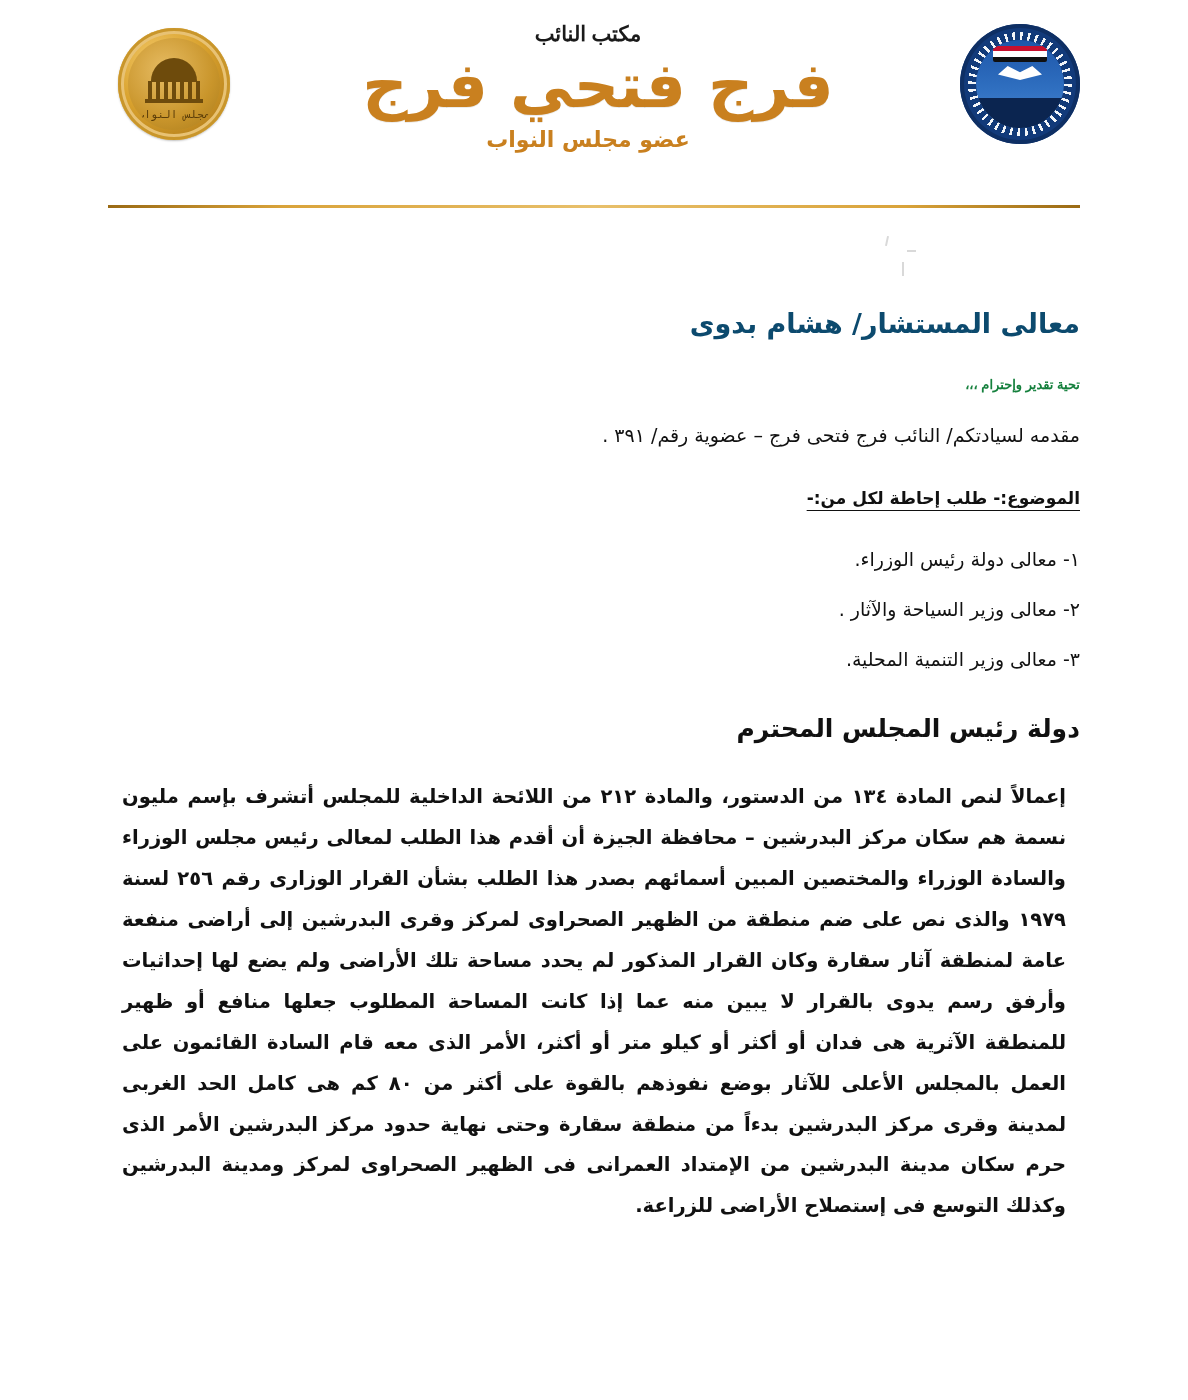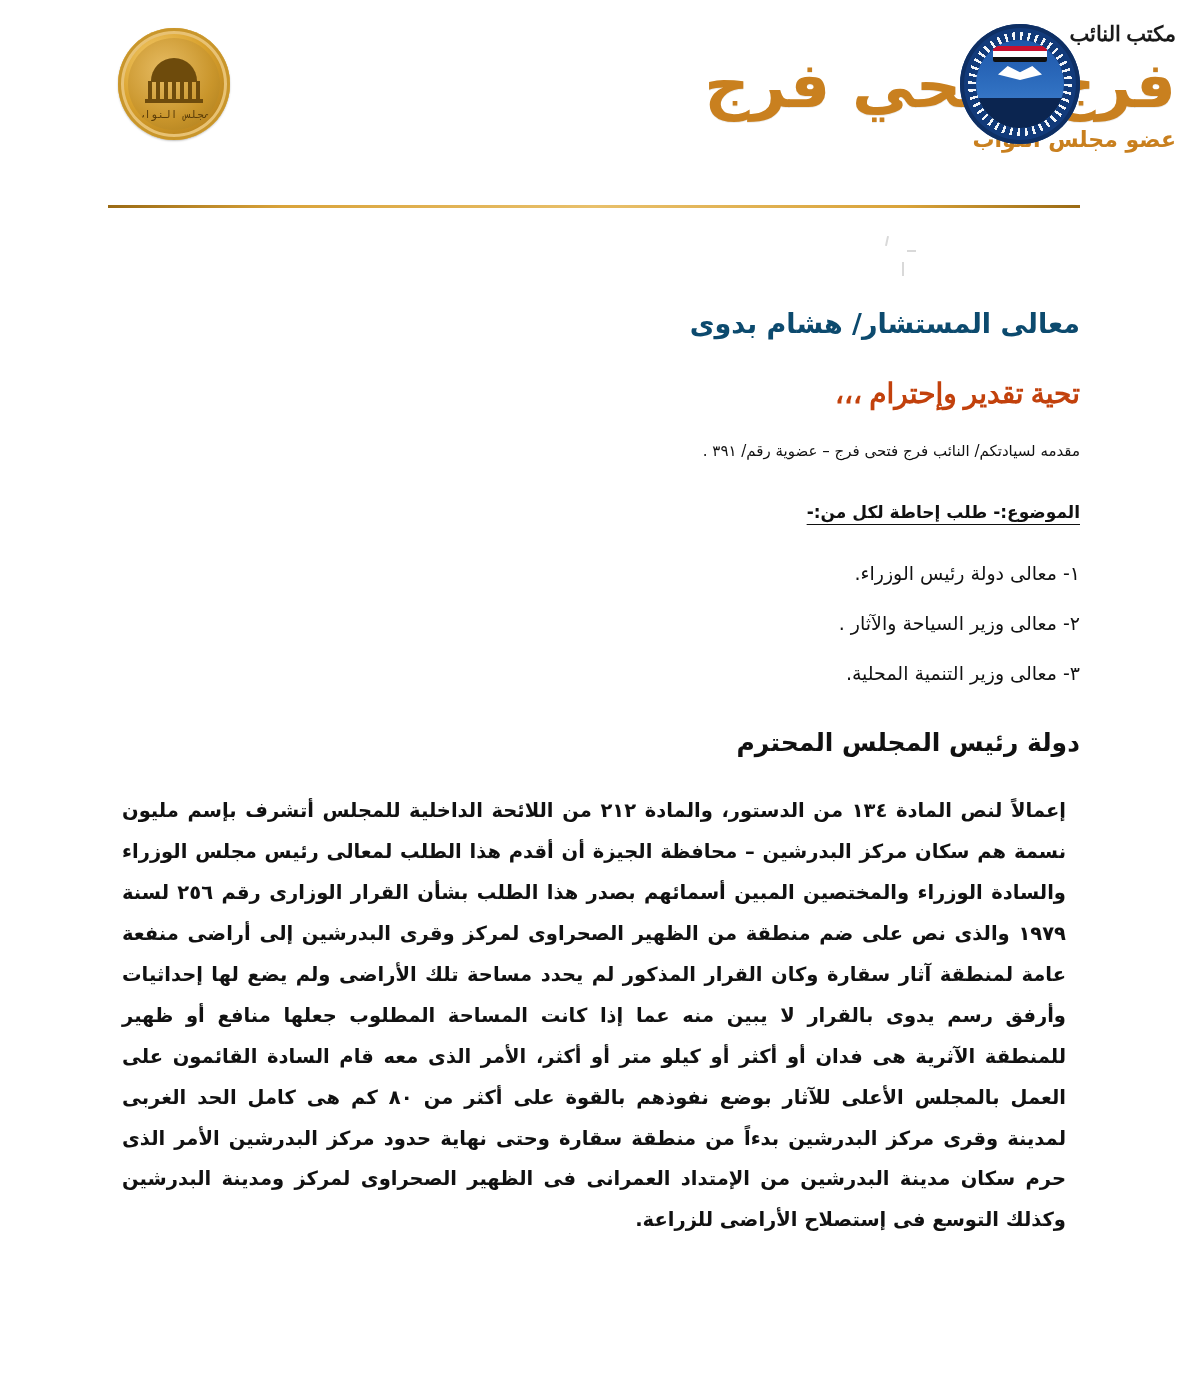--- a/index.html
+++ b/index.html
@@ -145,21 +145,21 @@
       radial-gradient(circle at 88% 100%, #0b2550 0 10px, transparent 10px),
       linear-gradient(#0b2550, #0b2550);
     background-repeat: no-repeat;
   }
 
   
   .center-head {
     position: absolute;
     left: 0; right: 12px;
     top: 22px;
-    text-align: right;
+    text-align: center;
   }
   .office-line {
     font-size: 21px;
     color: #1a1a1a;
     font-weight: 700;
     letter-spacing: 1px;
     font-family: "Liberation Serif", serif;
   }
   .deputy-name {
     margin-top: 6px;
@@ -200,29 +200,29 @@
 
   .addressee {
     font-size: 27px;
     font-weight: 700;
     color: #0c4a6e;
     font-family: "DejaVu Sans", "Liberation Sans", sans-serif;
     margin-bottom: 38px;
     padding-left: 40px;
   }
   .greeting {
-    font-size: 28px;
-    font-weight: 700;
-    color: #c2410c;
-    font-family: Liberation Serif, serif;
+    font-size: 13px;
+    font-weight: 700;
+    color: #15803d;
+    font-family: Liberation Sans, sans-serif;
     margin-bottom: 32px;
     padding-left: 64px;
   }
   .submitter {
-    font-size: 15px;
+    font-size: 19px;
     color: #111;
     font-family: "DejaVu Sans", "Liberation Sans", sans-serif;
     margin-bottom: 42px;
     padding-left: 92px;
     margin-top: 18px;
   }
   .subject {
     font-size: 17px;
     font-weight: 700;
     color: #111;

